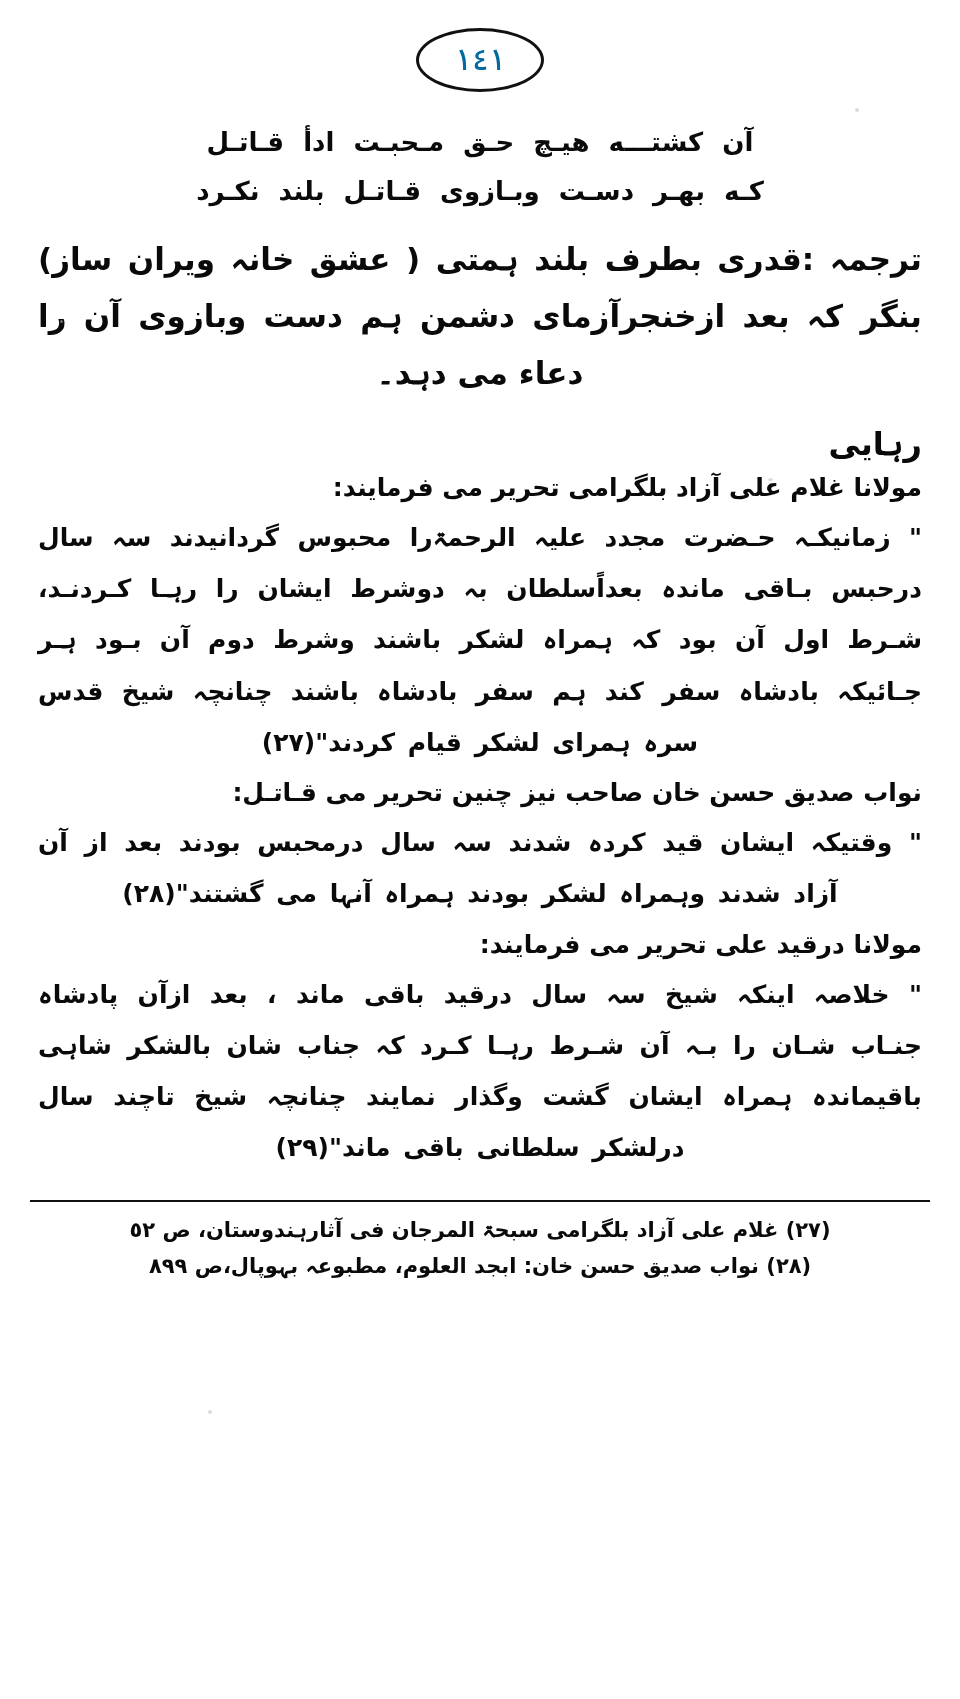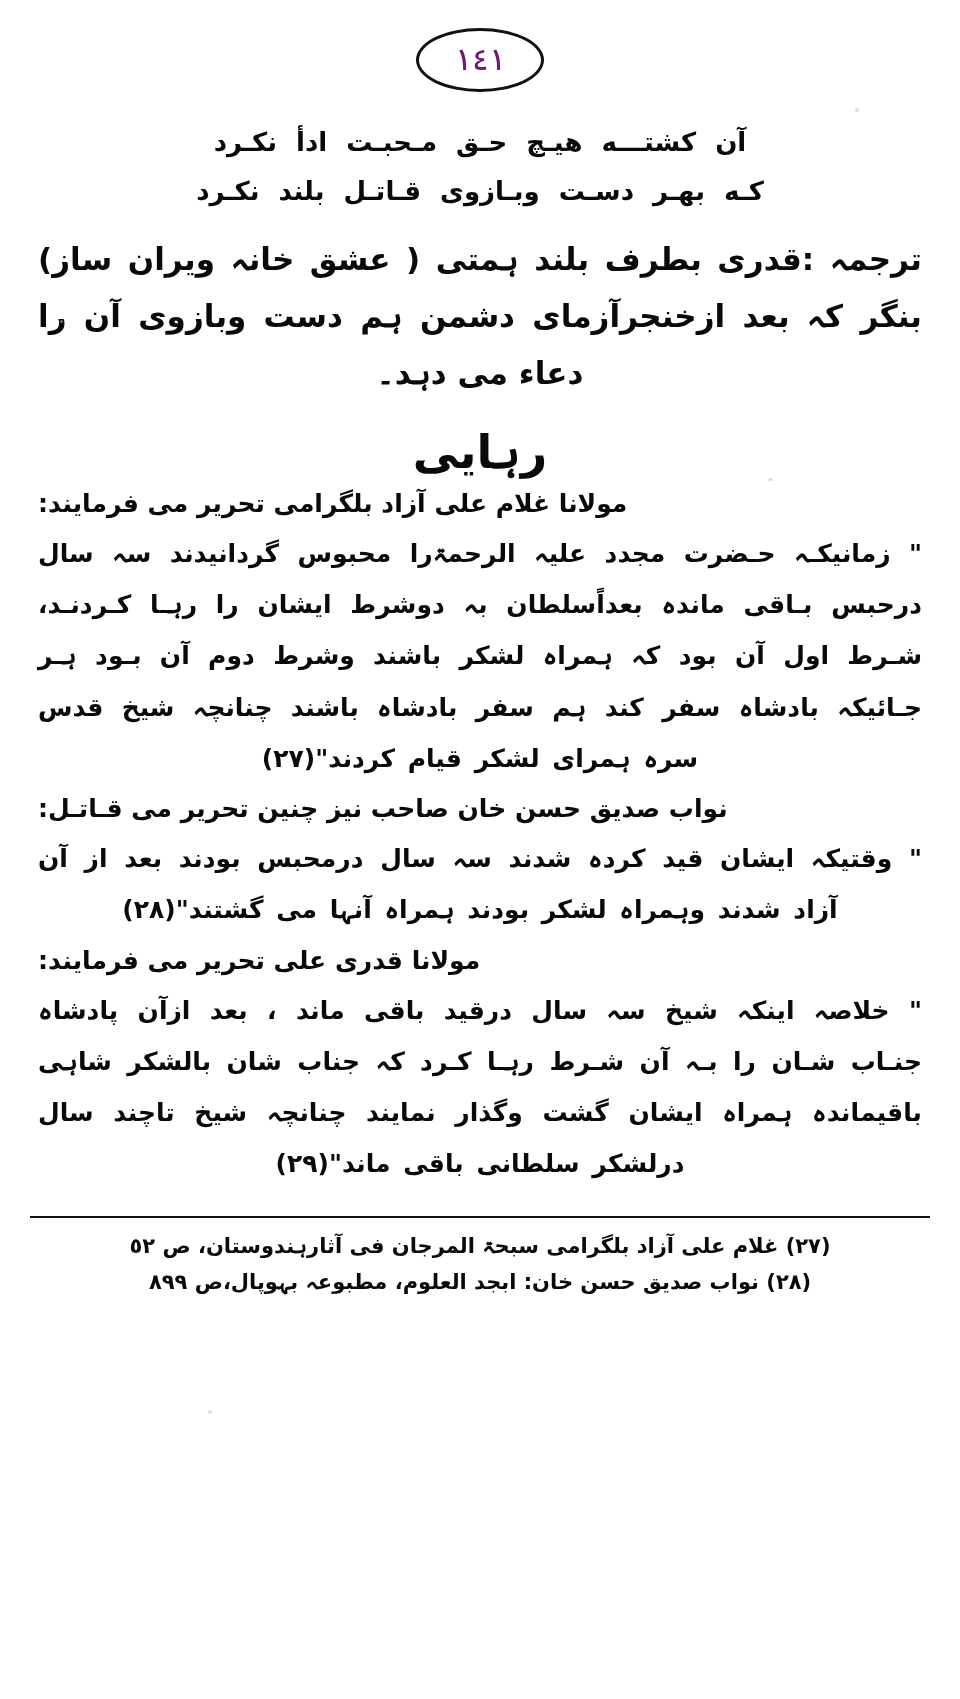--- a/index.html
+++ b/index.html
@@ -31,21 +31,21 @@
   .page-number {
     width: 122px;
     height: 58px;
     border: 3px solid #111;
     border-radius: 50%;
     display: flex;
     align-items: center;
     justify-content: center;
     font-size: 29px;
     letter-spacing: 2px;
-    color: #701a75;
+    color: #0369a1;
     font-family: Liberation Sans, sans-serif;
   }
 
   
   .content {
     padding: 0 38px;
     box-sizing: border-box;
   }
 
   .couplet {
@@ -64,32 +64,31 @@
     font-size: 31px;
     font-weight: 700;
     line-height: 1.85;
     text-align: justify;
     text-align-last: center;
     direction: rtl;
     margin: 14px 0 0 0;
   }
 
   .section-heading {
-    font-size: 46px;
+    font-size: 32px;
     font-weight: 700;
-    text-align: center;
     margin: 22px 0 4px 0;
     direction: rtl;
     letter-spacing: 1px;
   }
 
   .lead {
     font-size: 25px;
     font-weight: 700;
-    text-align: left;
+    text-align: right;
     direction: rtl;
     margin: 10px 0 6px 0;
   }
 
   .quote {
     font-size: 25px;
     font-weight: 700;
     line-height: 2.05;
     direction: rtl;
     text-align: justify;
@@ -135,34 +134,34 @@
   <div class="speck" style="left:60px;top:320px;width:3px;height:3px;"></div>
   <div class="speck" style="left:768px;top:478px;width:5px;height:3px;"></div>
   <div class="speck" style="left:208px;top:1410px;width:4px;height:4px;"></div>
 
   <div class="page-number-wrap">
     <div class="page-number">١٤١</div>
   </div>
 
   <div class="content">
 
-    <p class="couplet first">آن کشتـــه هیـچ حـق مـحبـت ادأ نکـرد</p>
+    <p class="couplet first">آن کشتـــه هیـچ حـق مـحبـت ادأ قـاتـل</p>
     <p class="couplet">کـه بهـر دسـت وبـازوی قـاتـل بلند نکـرد</p>
 
     <p class="para">ترجمہ :قدری بطرف بلند ہمتی ( عشق خانہ ویران ساز) بنگر کہ بعد ازخنجرآزمای دشمن ہم دست وبازوی آن را دعاء می دہد۔</p>
 
     <h2 class="section-heading">رہایی</h2>
 
     <p class="lead">مولانا غلام علی آزاد بلگرامی تحریر می فرمایند:</p>
     <p class="quote q1">" زمانیکـہ حـضرت مجدد علیہ الرحمۃرا محبوس گردانیدند سہ سال درحبس بـاقی ماندہ بعداًسلطان بہ دوشرط ایشان را رہـا کـردنـد، شـرط اول آن بود کہ ہمراہ لشکر باشند وشرط دوم آن بـود ہـر جـائیکہ بادشاہ سفر کند ہم سفر بادشاہ باشند چنانچہ شیخ قدس سرہ ہمرای لشکر قیام کردند"(٢٧)</p>
 
     <p class="lead">نواب صدیق حسن خان صاحب نیز چنین تحریر می قـاتـل:</p>
     <p class="quote">" وقتیکہ ایشان قید کردہ شدند سہ سال درمحبس بودند بعد از آن آزاد شدند وہمراہ لشکر بودند ہمراہ آنہا می گشتند"(٢٨)</p>
 
-    <p class="lead">مولانا قدری علی تحریر می فرمایند:</p>
+    <p class="lead">مولانا درقید علی تحریر می فرمایند:</p>
     <p class="quote">" خلاصہ اینکہ شیخ سہ سال درقید باقی ماند ، بعد ازآن پادشاہ جنـاب شـان را بـہ آن شـرط رہـا کـرد کہ جناب شان بالشکر شاہی باقیماندہ ہمراہ ایشان گشت وگذار نمایند چنانچہ شیخ تاچند سال درلشکر سلطانی باقی ماند"(٢٩)</p>
 
   </div>
 
   <hr class="rule">
 
   <div class="footnotes">
     <p class="footnote">(٢٧) غلام علی آزاد بلگرامی  سبحۃ المرجان فی آثارہندوستان، ص ٥٢</p>
     <p class="footnote">(٢٨) نواب صدیق حسن خان: ابجد العلوم، مطبوعہ بہوپال،ص ٨٩٩</p>
   </div>

